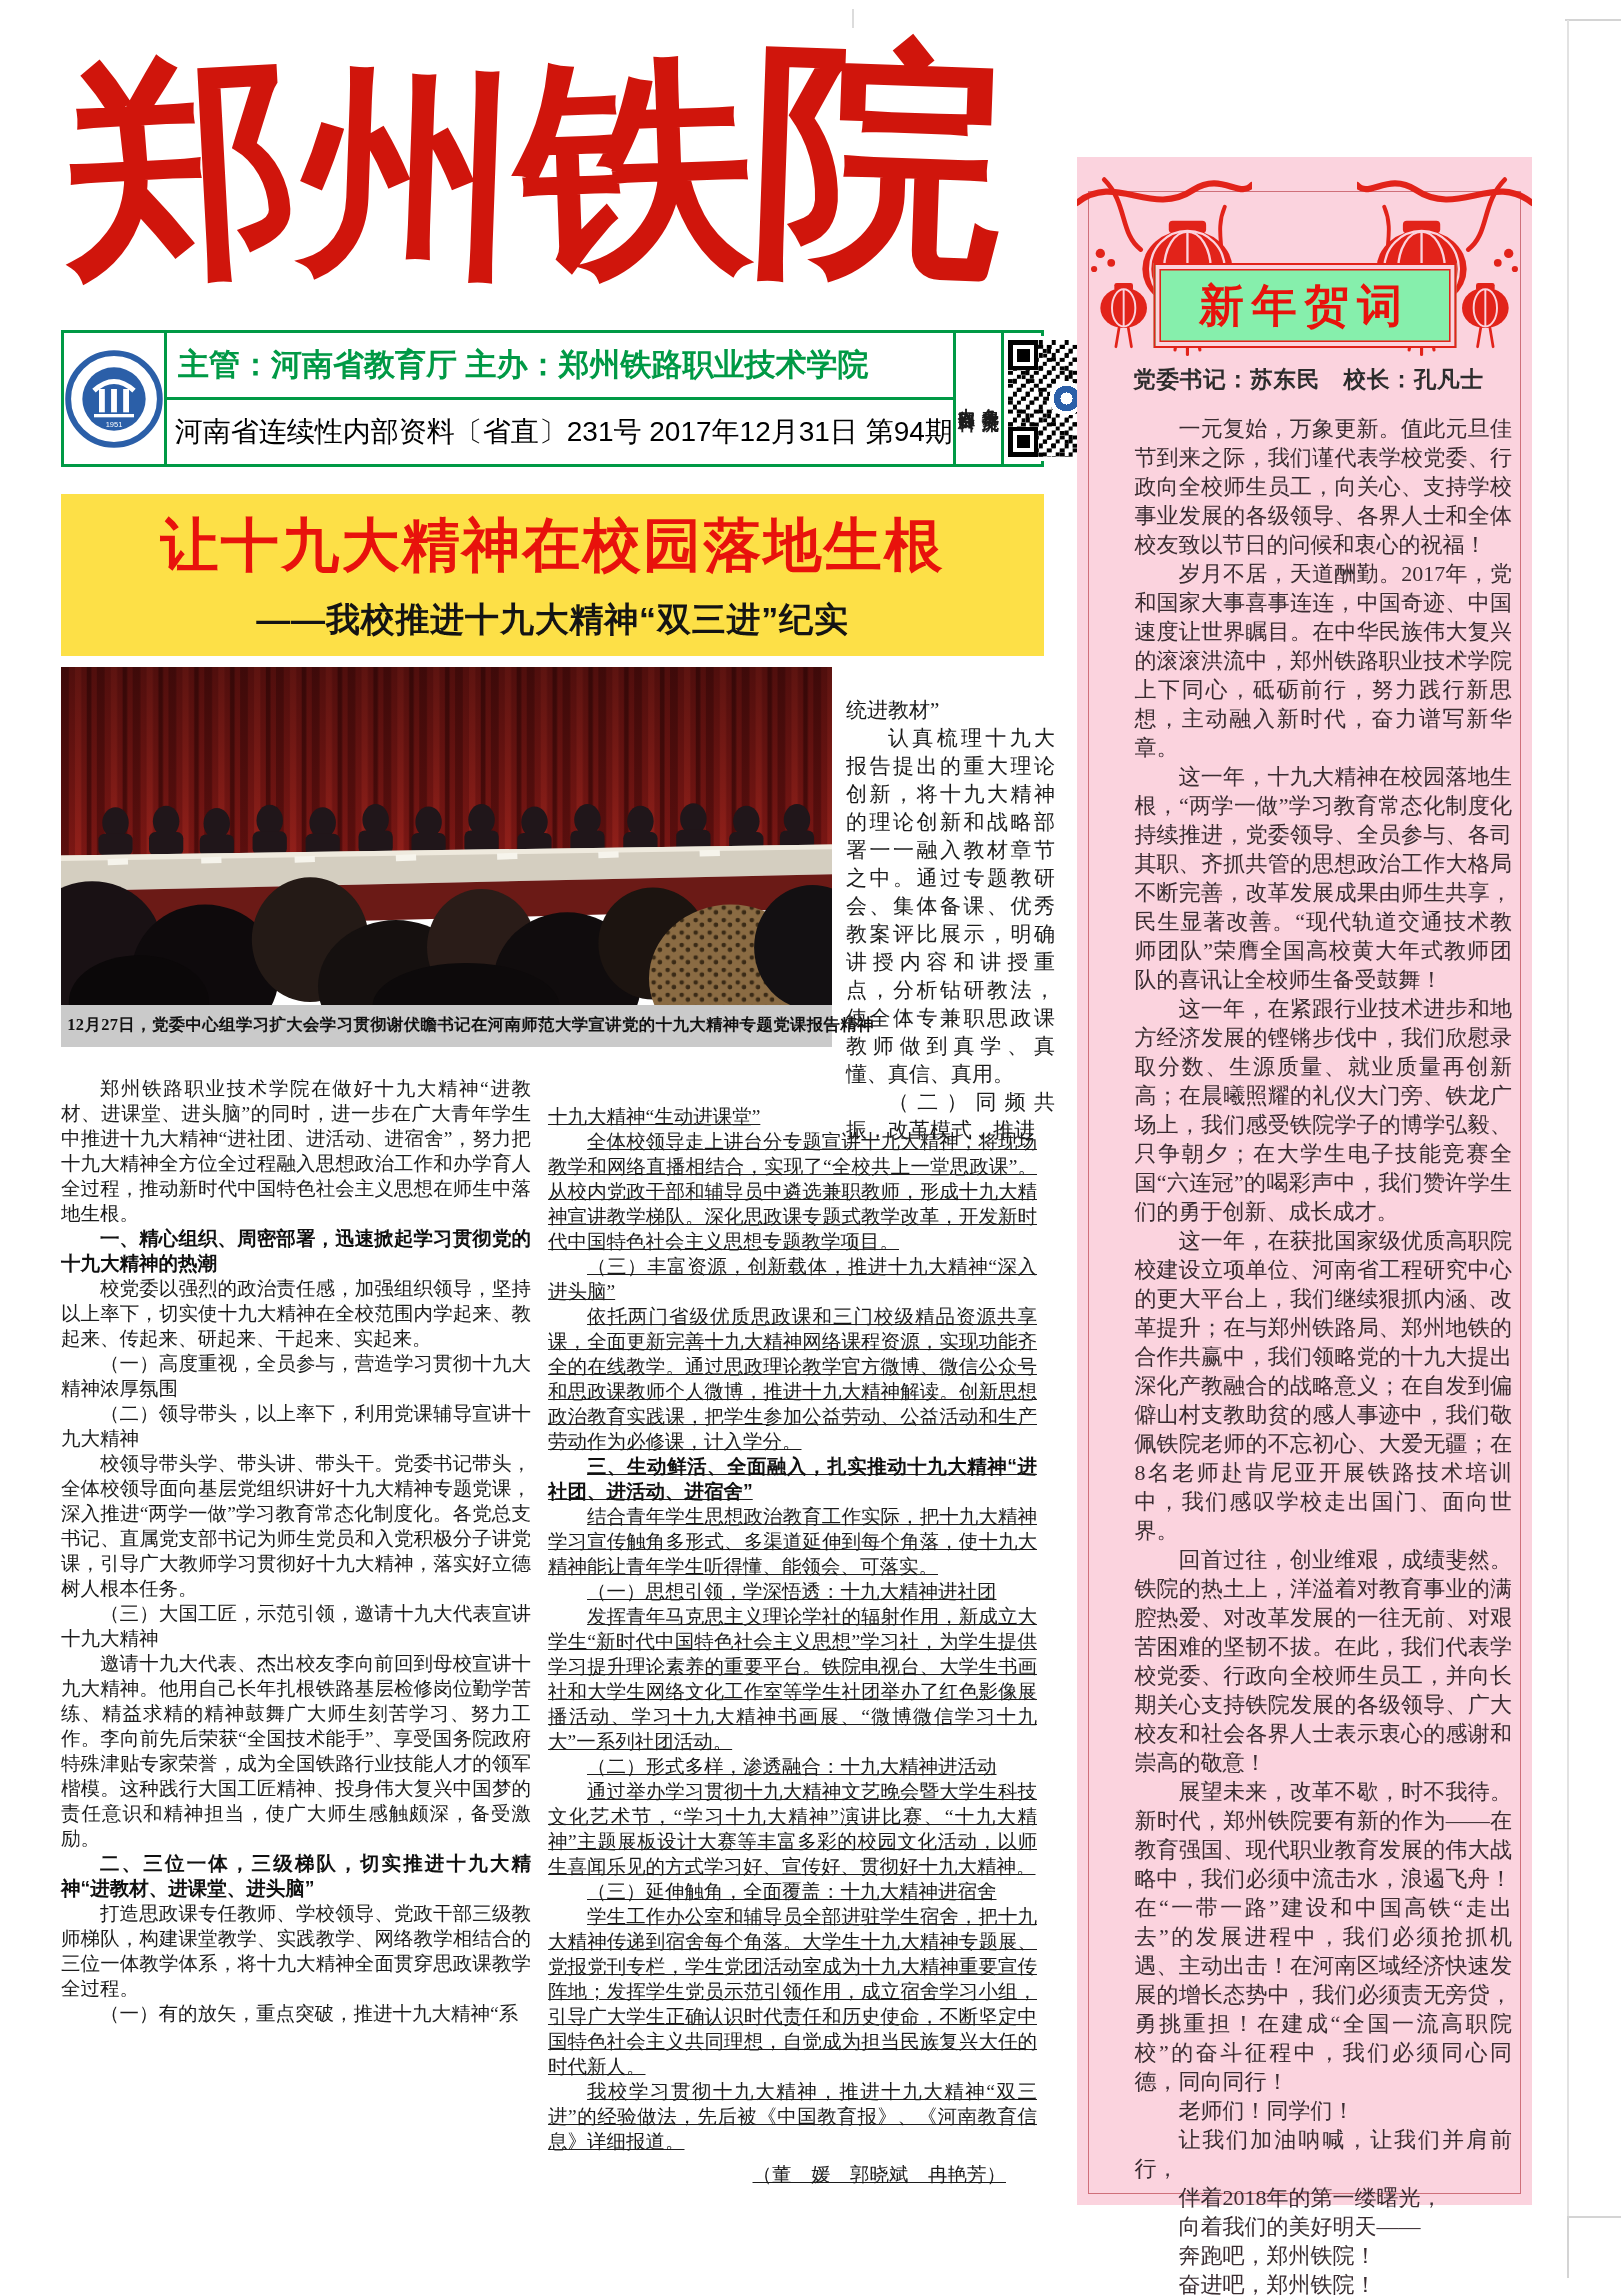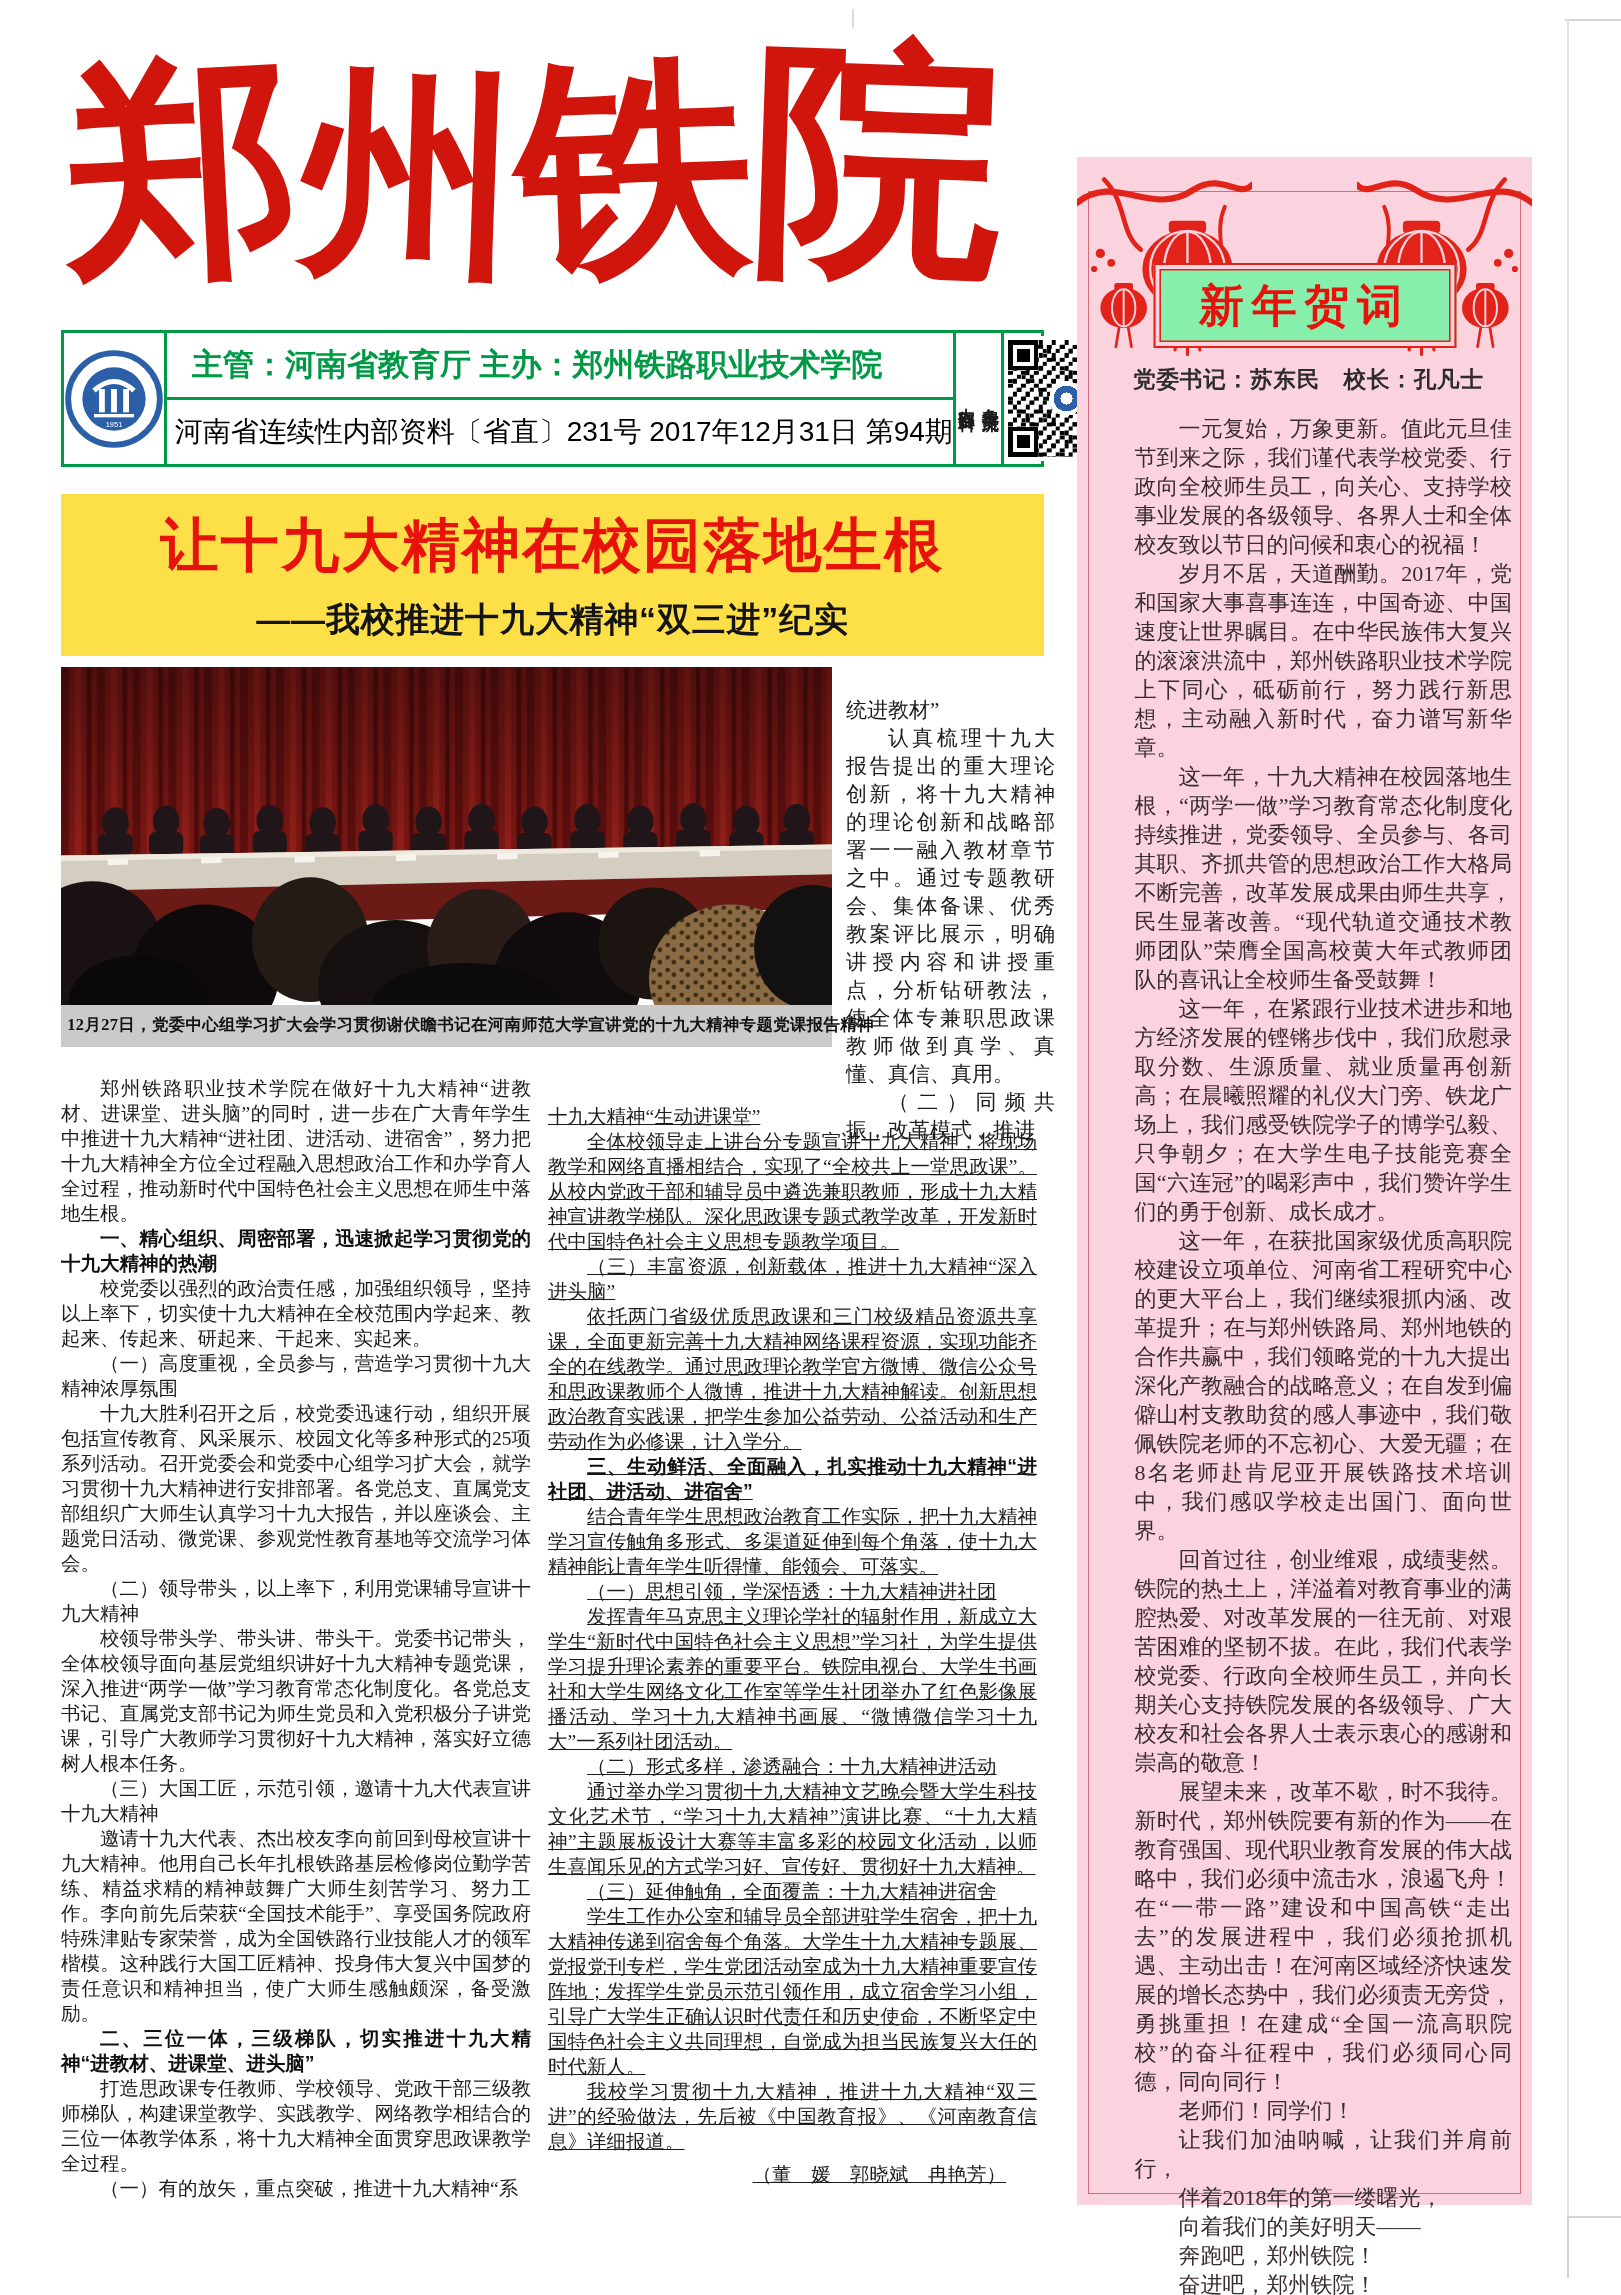--- a/index.html
+++ b/index.html
@@ -14,21 +14,21 @@
   .masthead span:nth-child(1){transform:rotate(-3deg);}
   .masthead span:nth-child(2){font-size:218px;transform:translateY(7.8px) rotate(2deg);}
   .masthead span:nth-child(3){transform:rotate(-2deg);}
   .masthead span:nth-child(4){font-size:251px;transform:translateY(-6.2px) rotate(2deg);}
 
   
   .info-box{position:absolute;left:61px;top:330px;width:983px;height:137px;
             border:3.1px solid #009945;display:flex;box-sizing:border-box;background:#fff;}
   .logo-cell{width:118px;border-right:3.1px solid #009945;display:flex;align-items:center;justify-content:flex-start;}
   .mid-cell{flex:1;display:flex;flex-direction:column;}
-  .mid-row1{flex:1;border-bottom:3.1px solid #009945;display:flex;align-items:center;padding-left:25px;
+  .mid-row1{flex:1;border-bottom:3.1px solid #009945;display:flex;align-items:center;padding-left:11px;
             font-family:"Liberation Sans","DejaVu Sans",sans-serif;font-weight:800;
             font-size:31px;color:#009945;letter-spacing:0px;white-space:nowrap;}
   .mid-row2{flex:1;display:flex;align-items:center;padding-left:7.8px;
             font-family:"Liberation Sans","DejaVu Sans",sans-serif;font-weight:400;
             font-size:28px;color:#000000;white-space:nowrap;}
   .vert-cell{width:45px;border-left:3.1px solid #009945;display:flex;flex-direction:row;
              justify-content:center;align-items:center;gap:0.8px;}
   .vert-cell span{writing-mode:vertical-rl;text-orientation:upright;font-size:17px;font-weight:700;
                   color:#1c1c1c;letter-spacing:2.3px;font-family:"Liberation Sans","DejaVu Sans",sans-serif;}
   .qr-cell{width:148px;border-left:3.1px solid #009945;display:flex;align-items:center;justify-content:center;}
@@ -241,21 +241,20 @@
   <div class="col colr">
       <p class="para ni">统进教材”</p>
       <p class="para">认真梳理十九大报告提出的重大理论创新，将十九大精神的理论创新和战略部署一一融入教材章节之中。通过专题教研会、集体备课、优秀教案评比展示，明确讲授内容和讲授重点，分析钻研教法，使全体专兼职思政课教师做到真学、真懂、真信、真用。</p>
       <p class="para">（二）同频共振，改革模式，推进</p>
     </div>
   <div class="col col1">
       <p class="para">郑州铁路职业技术学院在做好十九大精神“进教材、进课堂、进头脑”的同时，进一步在广大青年学生中推进十九大精神“进社团、进活动、进宿舍”，努力把十九大精神全方位全过程融入思想政治工作和办学育人全过程，推动新时代中国特色社会主义思想在师生中落地生根。</p>
       <p class="para hd">一、精心组织、周密部署，迅速掀起学习贯彻党的十九大精神的热潮</p>
       <p class="para">校党委以强烈的政治责任感，加强组织领导，坚持以上率下，切实使十九大精神在全校范围内学起来、教起来、传起来、研起来、干起来、实起来。</p>
       <p class="para">（一）高度重视，全员参与，营造学习贯彻十九大精神浓厚氛围</p>
-      <p class="para">十九大胜利召开之后，校党委迅速行动，组织开展包括宣传教育、风采展示、校园文化等多种形式的25项系列活动。召开党委会和党委中心组学习扩大会，就学习贯彻十九大精神进行安排部署。各党总支、直属党支部组织广大师生认真学习十九大报告，并以座谈会、主题党日活动、微党课、参观党性教育基地等交流学习体会。</p>
       <p class="para">（二）领导带头，以上率下，利用党课辅导宣讲十九大精神</p>
       <p class="para">校领导带头学、带头讲、带头干。党委书记带头，全体校领导面向基层党组织讲好十九大精神专题党课，深入推进“两学一做”学习教育常态化制度化。各党总支书记、直属党支部书记为师生党员和入党积极分子讲党课，引导广大教师学习贯彻好十九大精神，落实好立德树人根本任务。</p>
       <p class="para">（三）大国工匠，示范引领，邀请十九大代表宣讲十九大精神</p>
       <p class="para">邀请十九大代表、杰出校友李向前回到母校宣讲十九大精神。他用自己长年扎根铁路基层检修岗位勤学苦练、精益求精的精神鼓舞广大师生刻苦学习、努力工作。李向前先后荣获“全国技术能手”、享受国务院政府特殊津贴专家荣誉，成为全国铁路行业技能人才的领军楷模。这种践行大国工匠精神、投身伟大复兴中国梦的责任意识和精神担当，使广大师生感触颇深，备受激励。</p>
       <p class="para hd">二、三位一体，三级梯队，切实推进十九大精神“进教材、进课堂、进头脑”</p>
       <p class="para">打造思政课专任教师、学校领导、党政干部三级教师梯队，构建课堂教学、实践教学、网络教学相结合的三位一体教学体系，将十九大精神全面贯穿思政课教学全过程。</p>
       <p class="para">（一）有的放矢，重点突破，推进十九大精神“系</p>
     </div>
   <div class="col col2">
       <p class="para ni">十九大精神“生动进课堂”</p>

